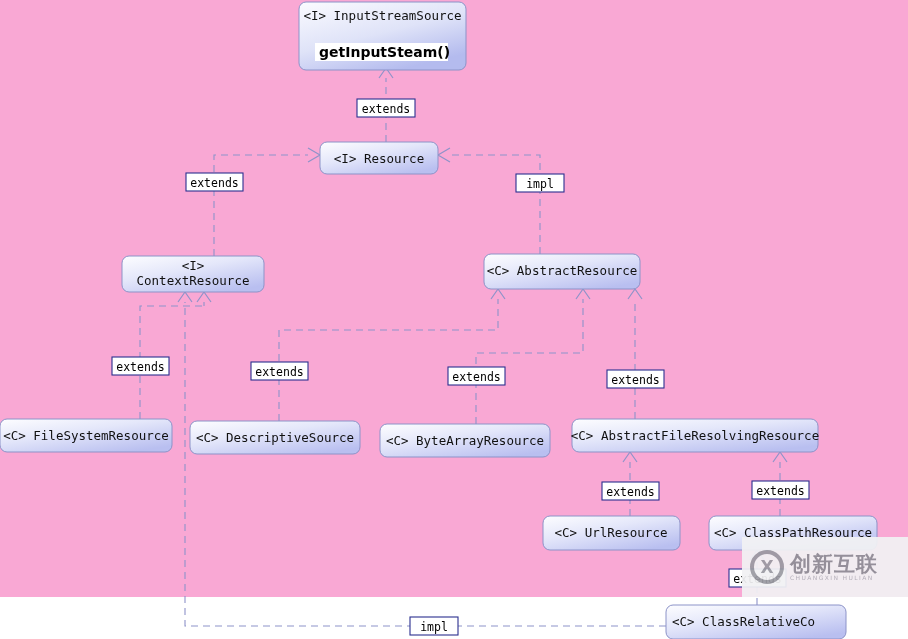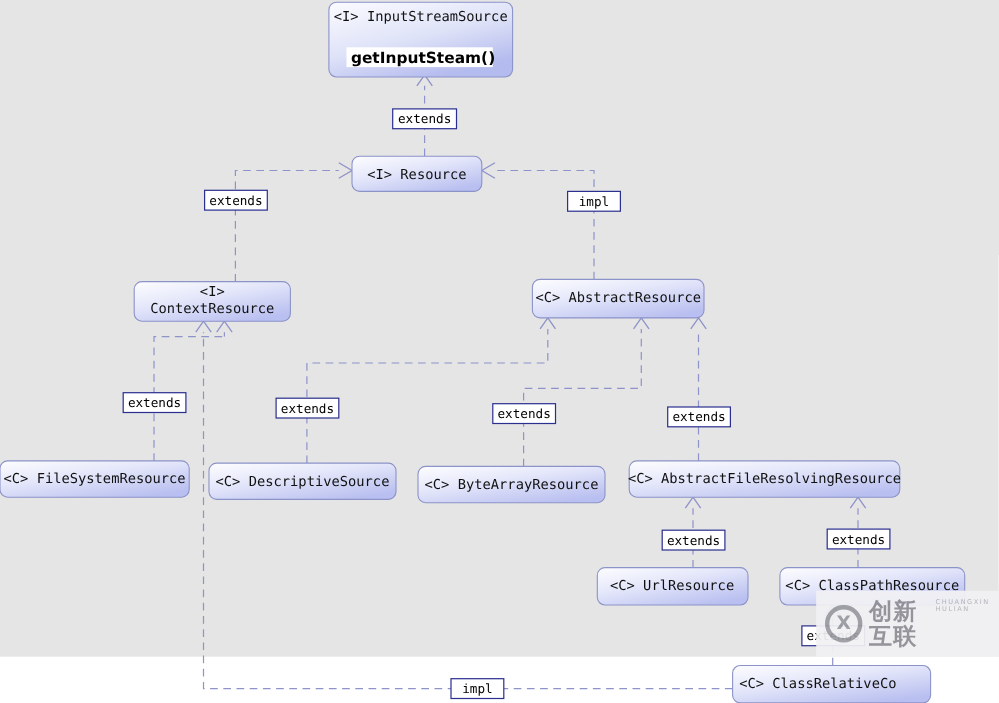--- a/index.html
+++ b/index.html
@@ -1,20 +1,20 @@
 <!DOCTYPE html>
 <html><head>
 <meta charset="utf-8">
 <style>
   html,body{margin:0;padding:0;background:#ffffff;}
   body{
     width:908px;height:639px;overflow:hidden;
     font-family:"DejaVu Sans Mono","Liberation Mono",monospace;
   }
-  #diagram-root{position:relative;width:908px;height:597px;background:#e5e5e5;}
+  #diagram-root{position:relative;width:908px;height:597px;background:#f9a8d4;}
   svg#uml-canvas{position:absolute;left:0;top:0;width:908px;height:639px;}
 
   .node-rect{stroke:#8c93c8;stroke-width:1;rx:7;ry:7;}
   .node-text{
     font-family:"DejaVu Sans Mono","Liberation Mono",monospace;
     font-size:12.5px;fill:#111111;text-anchor:middle;
     dominant-baseline:middle;letter-spacing:0px;
   }
   .method-bg{fill:#ffffff;stroke:none;}
   .method-text{
@@ -41,21 +41,21 @@
     width:34px;height:34px;border-radius:50%;
     border:4px solid #9a9aa2;box-sizing:border-box;
     position:relative;flex:0 0 auto;
   }
   #wm-logo::after{
     content:"X";position:absolute;left:0;right:0;top:50%;
     transform:translateY(-50%);text-align:center;
     font-family:"DejaVu Sans","Liberation Sans",sans-serif;
     font-weight:bold;font-size:17px;color:#9a9aa2;line-height:1;
   }
-  #wm-textwrap{display:flex;line-height:1.05;}
+  #wm-textwrap{display:flex;flex-direction:column;line-height:1.05;}
   #wm-cn{
     font-family:"DejaVu Sans","Liberation Sans",sans-serif;
     font-size:21px;font-weight:bold;color:#8e8e96;letter-spacing:1px;
   }
   #wm-en{
     font-family:"DejaVu Sans","Liberation Sans",sans-serif;
     font-size:6px;color:#b0b0b8;letter-spacing:1.4px;
   }
 </style>
 </head>

